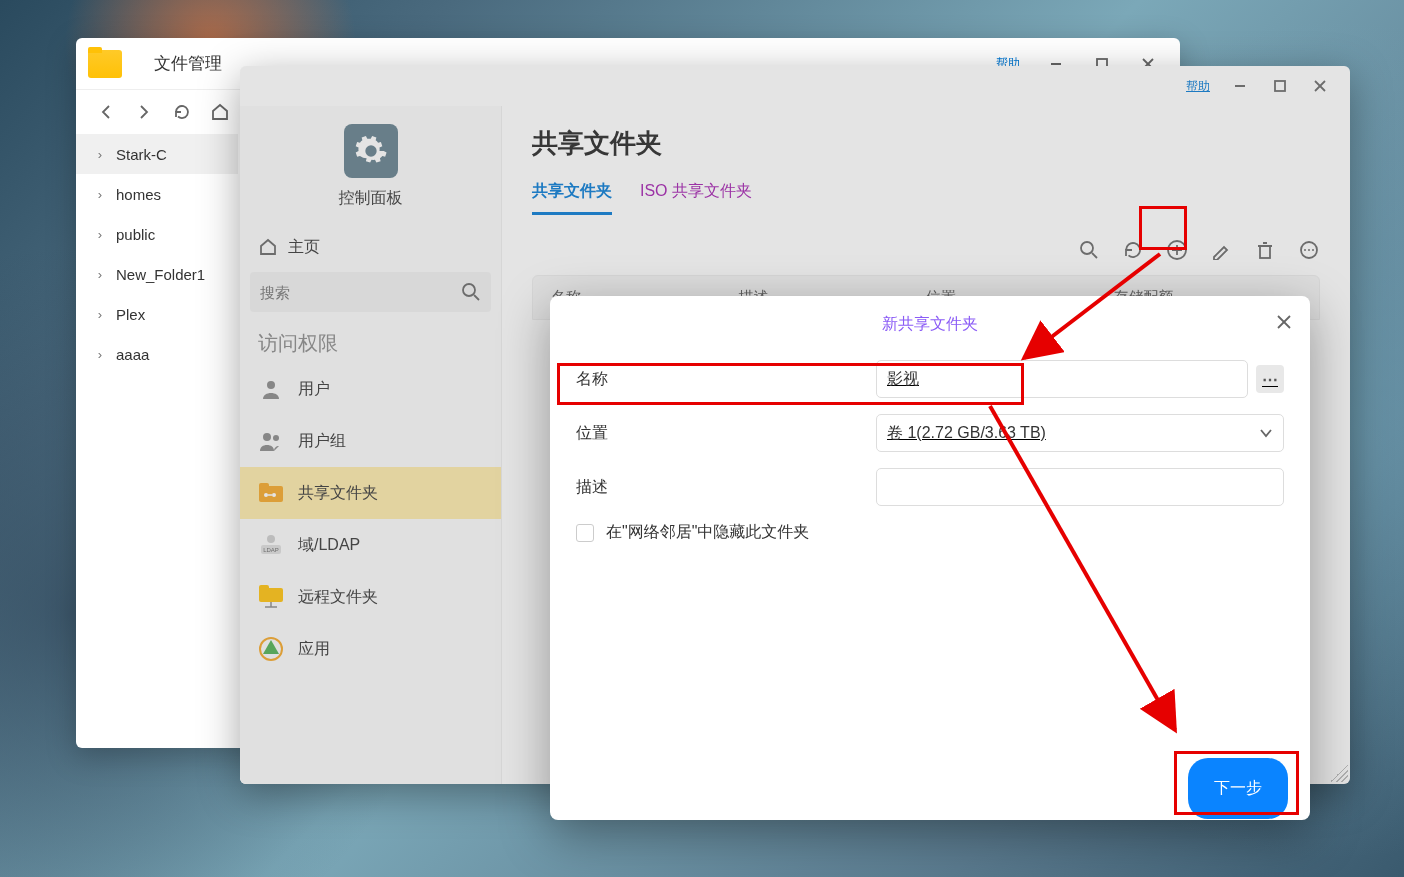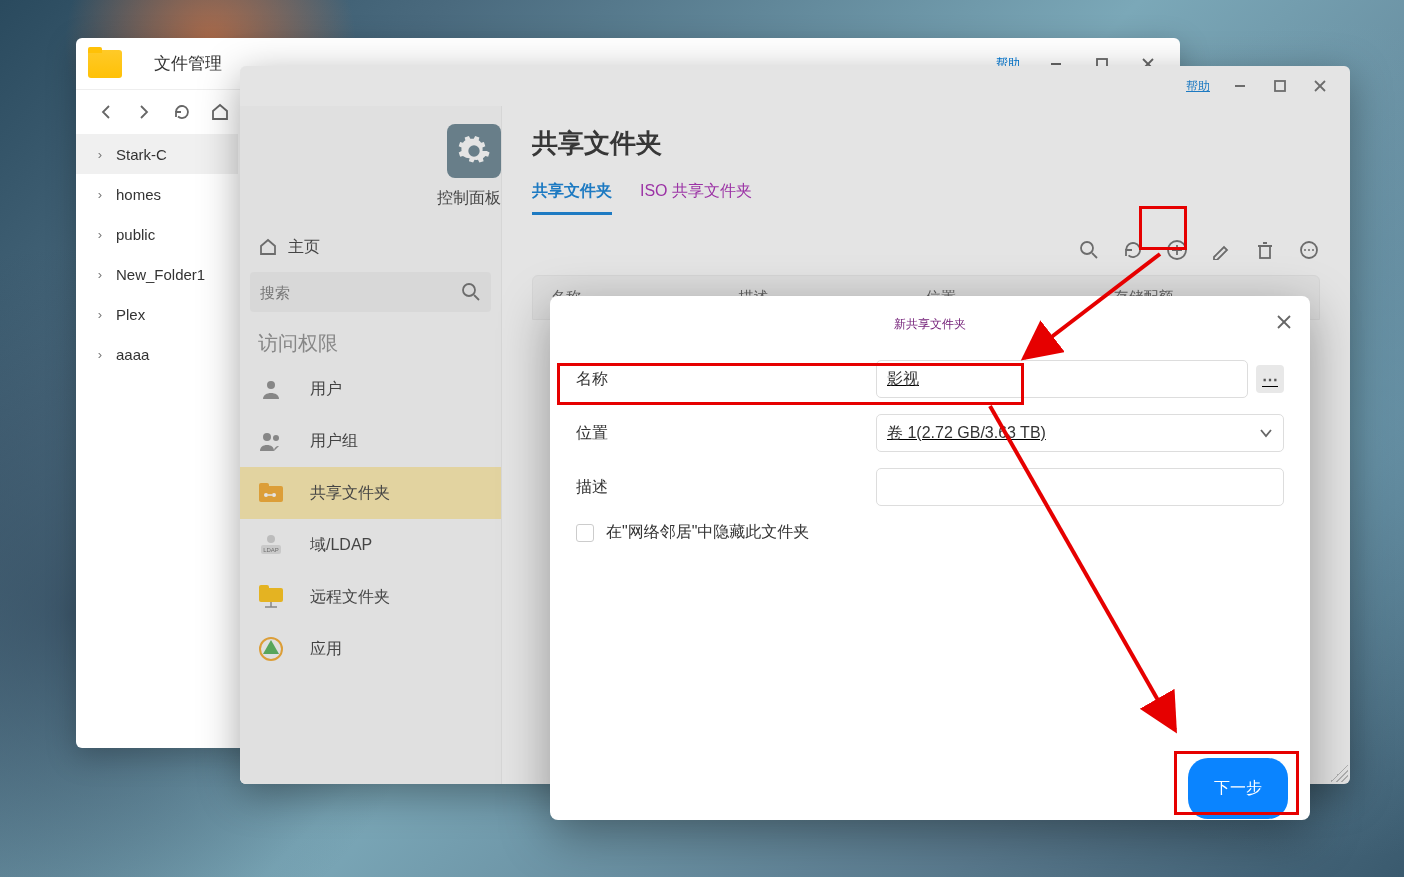--- a/index.html
+++ b/index.html
@@ -92,21 +92,21 @@
     padding: 0 10px;
   }
   .cp-body { flex:1; display:flex; position:relative;}
   .cp-left {
     width: 262px;
     display:flex; flex-direction:column;
     border-right: 1px solid #eee;
     background:#fafafa;
   }
   .cp-header {
-    height:120px; display:flex; flex-direction:column; align-items:flex-end; justify-content:center; gap:10px;
+    height:120px; display:flex; flex-direction:column; align-items:center; justify-content:center; gap:10px;
     background:#fafafa;
   }
   .cp-gear {
     width:54px; height:54px; background:#607d8b; border-radius:8px;
     display:flex; align-items:center; justify-content:center;
   }
   .cp-gear svg { width:34px; height:34px; fill:#fff;}
   .cp-title { font-size:16px; color:#333; }
   .cp-home {
     height:42px; display:flex; align-items:center; gap:10px; padding:0 18px;
@@ -116,21 +116,21 @@
     margin:4px 10px 8px 10px; height:40px;
     background:#f0f0f0; border-radius:4px;
     display:flex; align-items:center; padding:0 10px;
     color:#666;
   }
   .cp-search input {
     flex:1; border:none; background:transparent; outline:none; font-size:15px; color:#444;
   }
   .cp-section-label { padding:10px 18px 6px; color:#888; font-size:20px; }
   .cp-nav-item {
-    height:52px; display:flex; align-items:center; gap:26px; padding:0 18px;
+    height:52px; display:flex; align-items:center; gap:14px; padding:0 18px;
     font-size:16px; color:#333; cursor:pointer;
   }
   .cp-nav-item.selected { background:#fde9a8; }
   .cp-nav-icon { width:26px; height:26px; display:flex; align-items:center; justify-content:center; }
 
   .cp-main { flex:1; padding: 20px 30px 0 30px; position:relative; }
   .cp-main-title { font-size:26px; font-weight:700; color:#222; margin-bottom:20px;}
   .cp-tabs { display:flex; gap:28px; border-bottom:none; margin-bottom:18px;}
   .cp-tab { font-size:16px; color:#a21caf; padding-bottom:10px; cursor:pointer;}
   .cp-tab.active { color:#0078d4; border-bottom:3px solid #0078d4; font-weight:600;}
@@ -156,21 +156,21 @@
     width:760px; height:524px;
     background:#fff; border-radius:8px;
     box-shadow:0 14px 50px rgba(0,0,0,0.35);
     display:flex; flex-direction:column;
     z-index: 20;
   }
   .modal-head {
     height:56px; display:flex; align-items:center; justify-content:center;
     position:relative;
   }
-  .modal-title { font-size:12px; color:#701a75; }
+  .modal-title { font-size:16px; color:#8b5cf6; }
   .modal-close {
     position:absolute; right:14px; top:14px; width:24px; height:24px;
     display:flex; align-items:center; justify-content:center; color:#888; cursor:pointer;
   }
   .modal-body { flex:1; padding: 8px 26px; }
   .frow { display:flex; align-items:center; margin-bottom:16px; }
   .flabel { width:300px; font-size:16px; color:#333; }
   .finput-wrap { flex:1; display:flex; align-items:center;text-decoration:underline; }
   .finput {
     flex:1; height:38px; border:1px solid #ddd; border-radius:5px;

